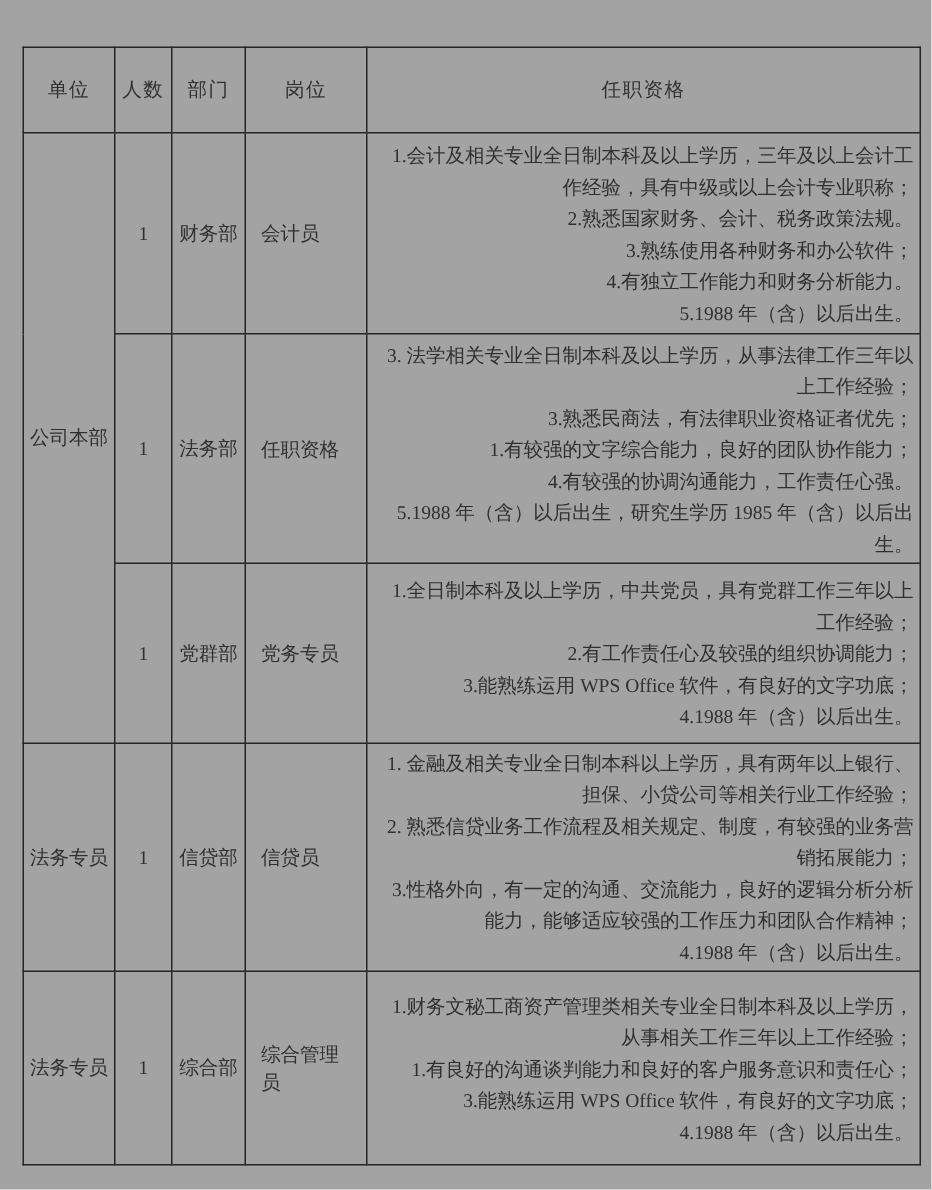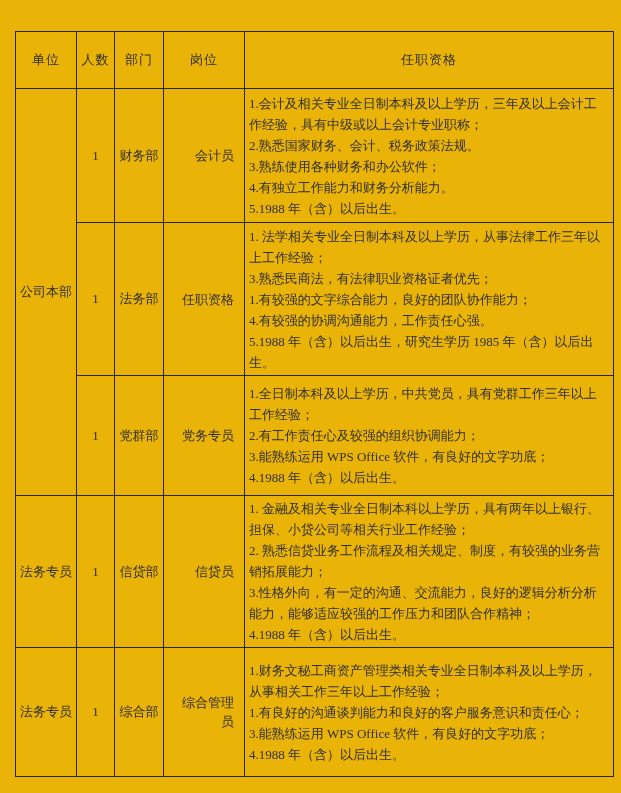--- a/index.html
+++ b/index.html
@@ -5,21 +5,21 @@
   html, body {
     margin: 0;
     padding: 0;
     background: #ffffff;
     font-family: "Liberation Serif", "DejaVu Serif", serif;
   }
   .page {
     position: relative;
     width: 621px;
     height: 793px;
-    background: #eab308;
+    background: #a3a3a3;
     overflow: hidden;
   }
   table.recruit {
     position: absolute;
     left: 15px;
     top: 31px;
     width: 598px;
     border-collapse: collapse;
     table-layout: fixed;
     color: #303030;
@@ -35,26 +35,26 @@
   th.hdr {
     text-align: center;
     font-size: 13px;
     letter-spacing: 1px;
   }
   td.center {
     text-align: center;
     padding: 2px 4px;
   }
   td.post {
-    text-align: right;
+    text-align: left;
     padding: 2px 10px;
     line-height: 19px;
   }
   td.quals {
-    text-align: left;
+    text-align: right;
     padding: 2px 4px 2px 4px;
   }
   td.quals .qline {
     line-height: 21px;
     word-break: break-all;
   }
   tr.row-header { height: 57px; }
   tr.row-1 { height: 134px; }
   tr.row-2 { height: 153px; }
   tr.row-3 { height: 120px; }
@@ -94,21 +94,21 @@
           <div class="qline">4.有独立工作能力和财务分析能力。</div>
           <div class="qline">5.1988 年（含）以后出生。</div>
         </td>
       </tr>
 
       <tr class="row-2">
         <td class="center">1</td>
         <td class="center">法务部</td>
         <td class="post">任职资格</td>
         <td class="quals">
-          <div class="qline">1. 法学相关专业全日制本科及以上学历，从事法律工作三年以上工作经验；</div>
+          <div class="qline">3. 法学相关专业全日制本科及以上学历，从事法律工作三年以上工作经验；</div>
           <div class="qline">3.熟悉民商法，有法律职业资格证者优先；</div>
           <div class="qline">1.有较强的文字综合能力，良好的团队协作能力；</div>
           <div class="qline">4.有较强的协调沟通能力，工作责任心强。</div>
           <div class="qline">5.1988 年（含）以后出生，研究生学历 1985 年（含）以后出生。</div>
         </td>
       </tr>
 
       <tr class="row-3">
         <td class="center">1</td>
         <td class="center">党群部</td>

